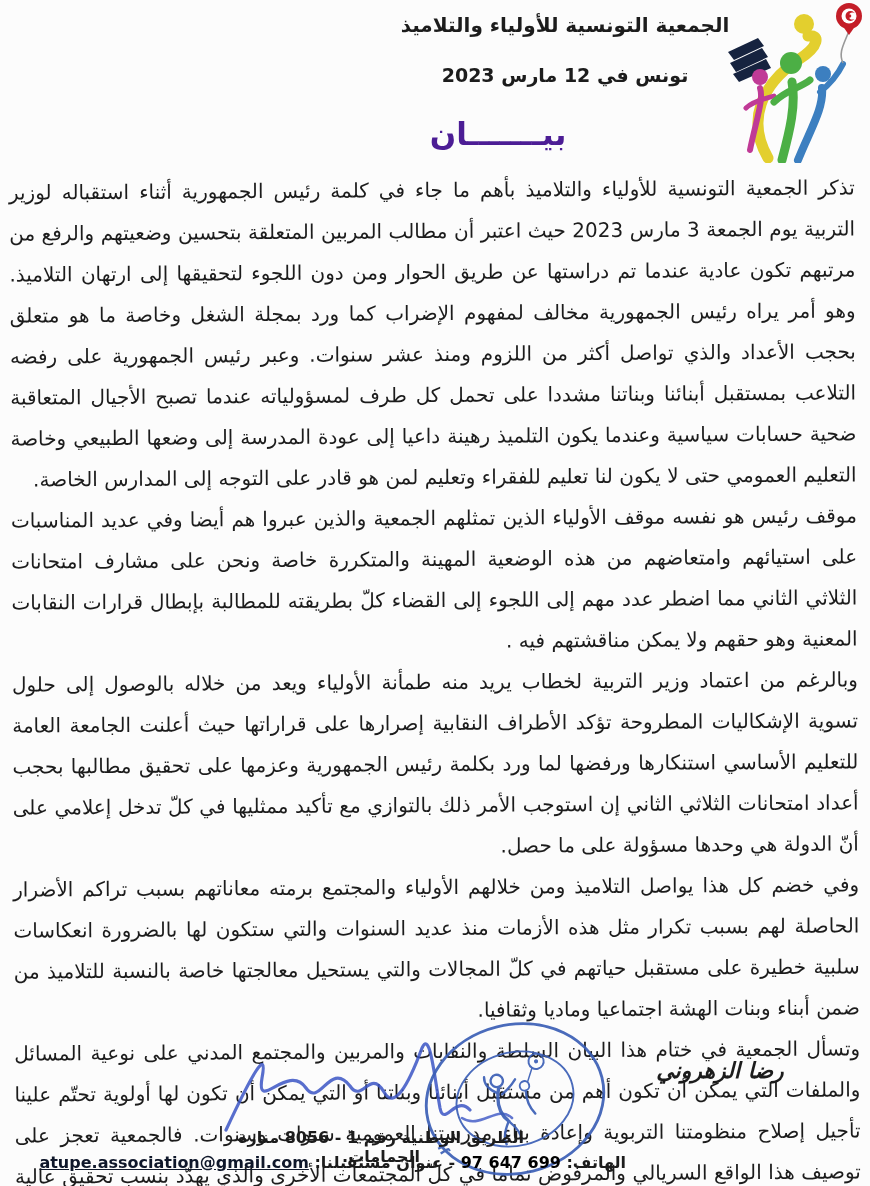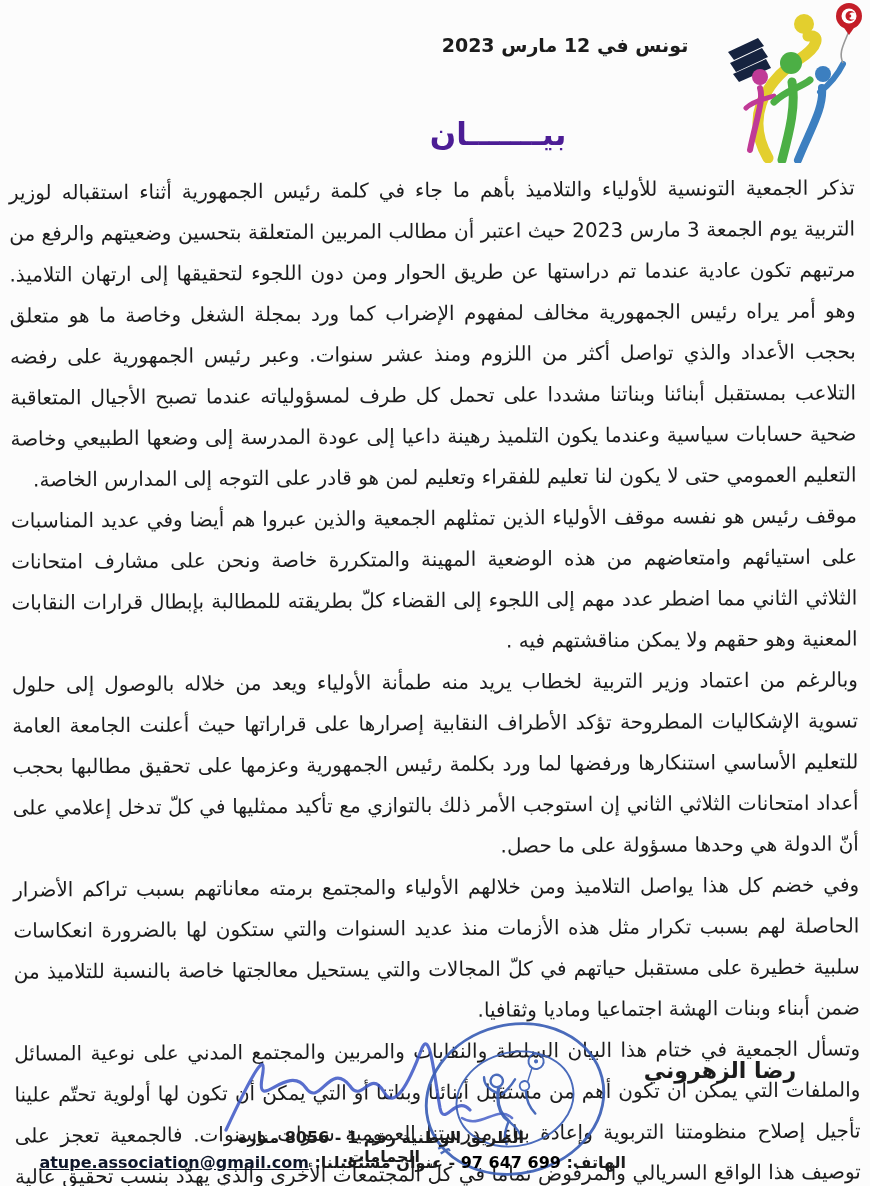--- a/index.html
+++ b/index.html
@@ -30,21 +30,21 @@
     position:absolute;top:170px;right:12px;left:12px;
     font-size:20px;line-height:41px;
     text-align:justify;direction:rtl;
     transform:rotate(-0.35deg);
   }
   .body-text p{margin:0;padding:0;}
   
   .sig-block{
     position:absolute;top:1052px;left:40px;right:auto;
     width:230px;right:35px;
-    text-align:center;font-size:22px;font-weight:bold;line-height:1.7;
+    text-align:center;font-size:22px;font-weight:bold;line-height:1.7;font-style:italic;
   }
   .scribble{position:absolute;top:1034px;left:212px;width:330px;height:110px;}
   .stamp{position:absolute;top:1018px;left:416px;width:198px;height:162px;
          transform:rotate(-14deg);opacity:.92;}
   
   .footer-address{
     position:absolute;top:1128px;left:222px;width:318px;
     direction:rtl;text-align:center;
     font-size:16px;font-weight:bold;
   }
@@ -56,20 +56,21 @@
   }
   .blue-val{font-weight:bold;}
   .email{text-decoration:underline;cursor:pointer;}
 </style>
 </head>
 <body>
 
 <div class="page">
 
   <div class="org-block">
+    <div class="org-name">الجمعية التونسية للأولياء والتلاميذ</div>
     <div class="org-date">تونس في 12 مارس 2023</div>
   </div>
 
   <svg class="logo" viewBox="0 0 152 163" aria-hidden="true">
 
     <path d="M 52 158 C 30 120, 46 84, 82 60 C 104 46, 104 34, 92 36" fill="none" stroke="#e3cf2e" stroke-width="11" stroke-linecap="round"></path>
     <circle cx="88" cy="24" r="10" fill="#e3cf2e"></circle>
 
     <g>
       <path d="M 12 52 L 42 38 L 48 46 L 18 60 Z" fill="#16233f"></path>

